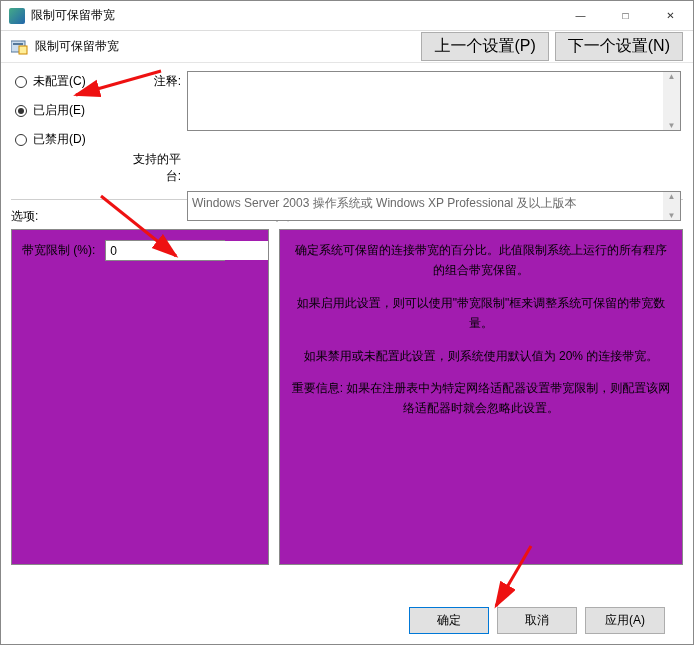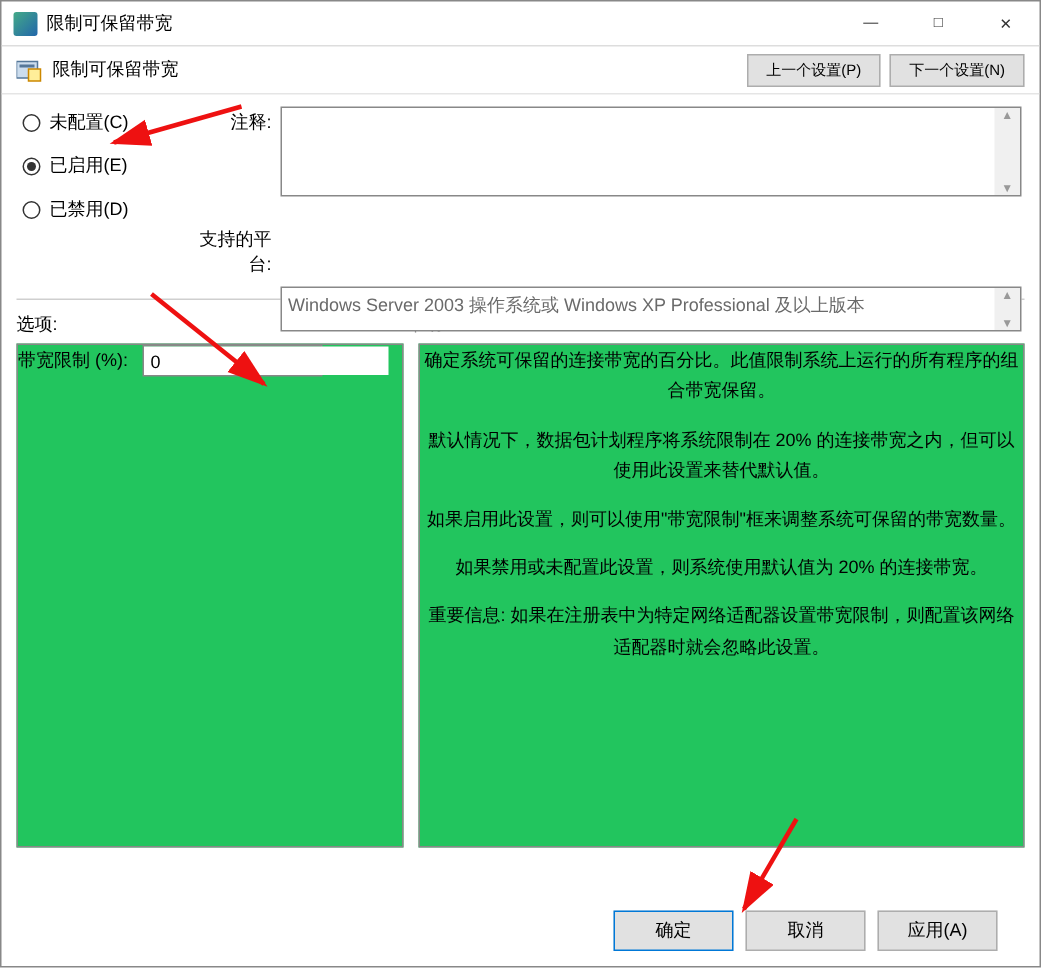--- a/index.html
+++ b/index.html
@@ -50,21 +50,21 @@
       margin-right: 6px;
       display: inline-block;
     }
     .toolbar .icon svg { width: 18px; height: 16px; }
     .toolbar .spacer { flex: 1; }
     .nav-btn {
       border: 1px solid #adadad;
       background: #e1e1e1;
       padding: 3px 12px;
       margin-left: 6px;
-      font-size: 10px;
+      font-size: 16px;
       font-family: inherit;
       cursor: default;
     }
 
     .top-panel {
       padding: 10px 10px 0 10px;
       height: 136px;
       position: relative;
     }
     .radio-col {
@@ -136,21 +136,22 @@
     .mid-labels .right { flex:1; }
 
     .mid-panels {
       display: flex;
       padding: 0 10px;
       gap: 10px;
       height: 336px;
     }
     .panel {
       border: 1px solid #888;
-      background: #22c55e;
+      background: #a21caf;
+      padding: 10px;
       position: relative;
       overflow: hidden;
     }
     .options-panel { width: 258px; }
     .help-panel { flex: 1; line-height: 1.7; text-align: center; }
     .help-panel p { margin-bottom: 12px; }
 
     .field-row { display: flex; align-items: center; }
     .field-row label { margin-right: 10px; }
     .spinner {
@@ -267,21 +268,20 @@
     <div class="field-row">
       <label>带宽限制 (%):</label>
       <div class="spinner">
         <input type="text" value="0" style="">
 
       </div>
     </div>
   </div>
   <div class="panel help-panel">
     <p>确定系统可保留的连接带宽的百分比。此值限制系统上运行的所有程序的组合带宽保留。</p>
-    <p>默认情况下，数据包计划程序将系统限制在 20% 的连接带宽之内，但可以使用此设置来替代默认值。</p>
     <p>如果启用此设置，则可以使用"带宽限制"框来调整系统可保留的带宽数量。</p>
     <p>如果禁用或未配置此设置，则系统使用默认值为 20% 的连接带宽。</p>
     <p>重要信息: 如果在注册表中为特定网络适配器设置带宽限制，则配置该网络适配器时就会忽略此设置。</p>
   </div>
 </div>
 
 <div class="button-row">
   <button class="btn primary">确定</button>
   <button class="btn">取消</button>
   <button class="btn">应用(A)</button>

